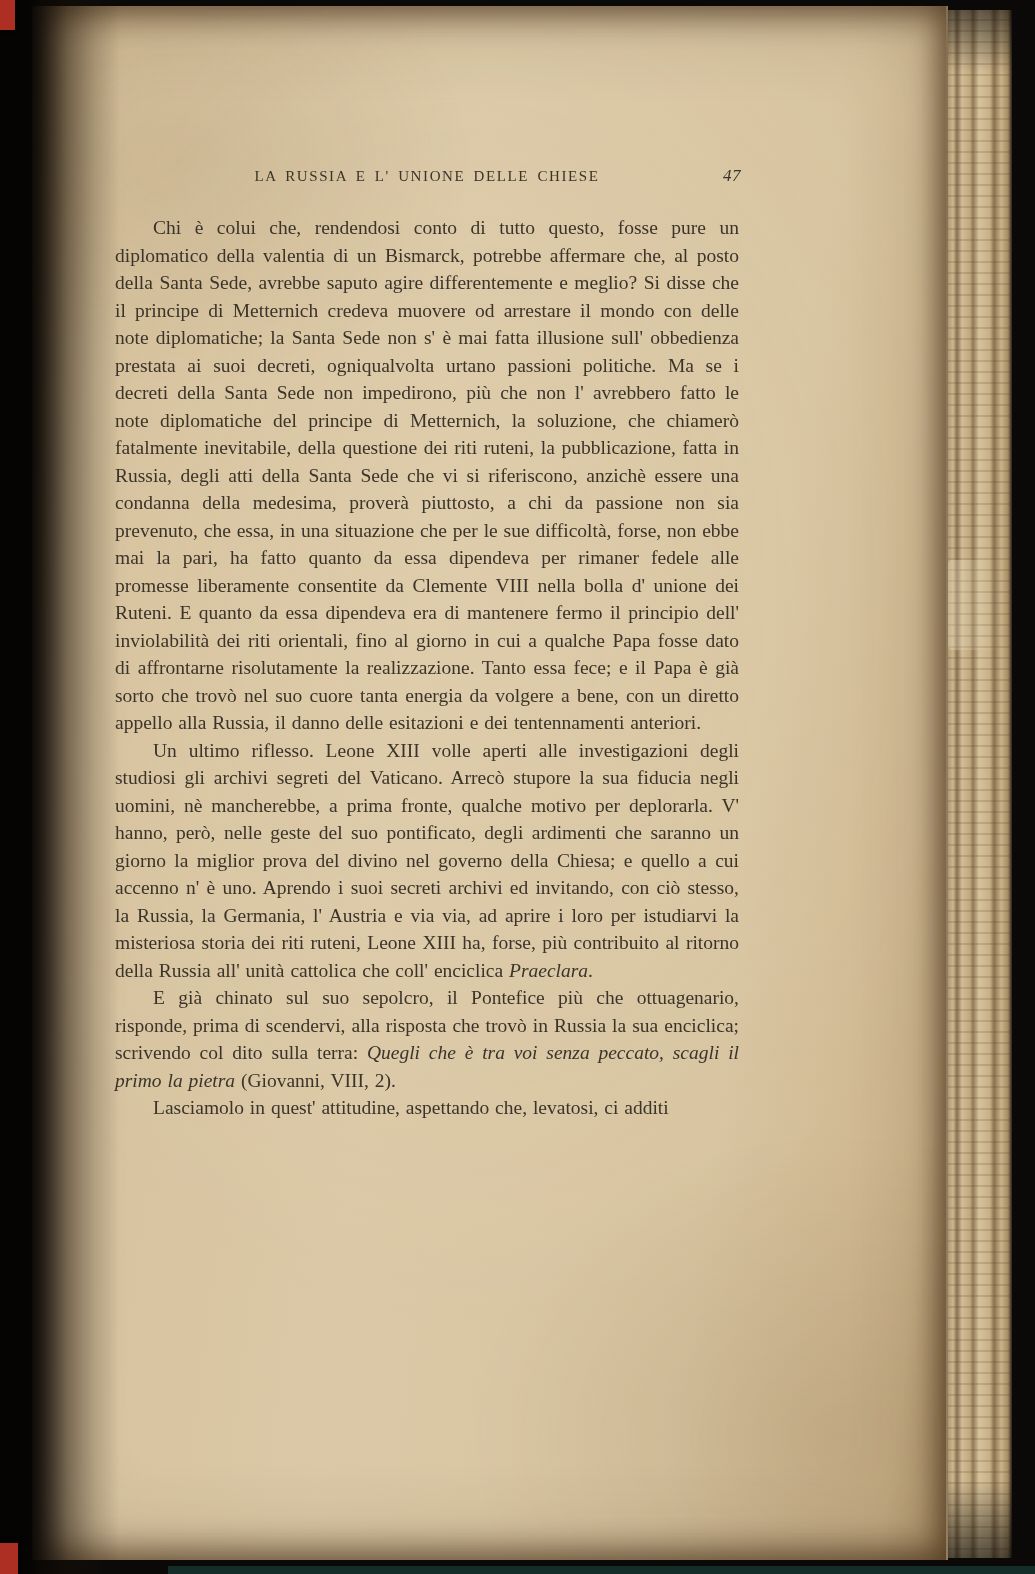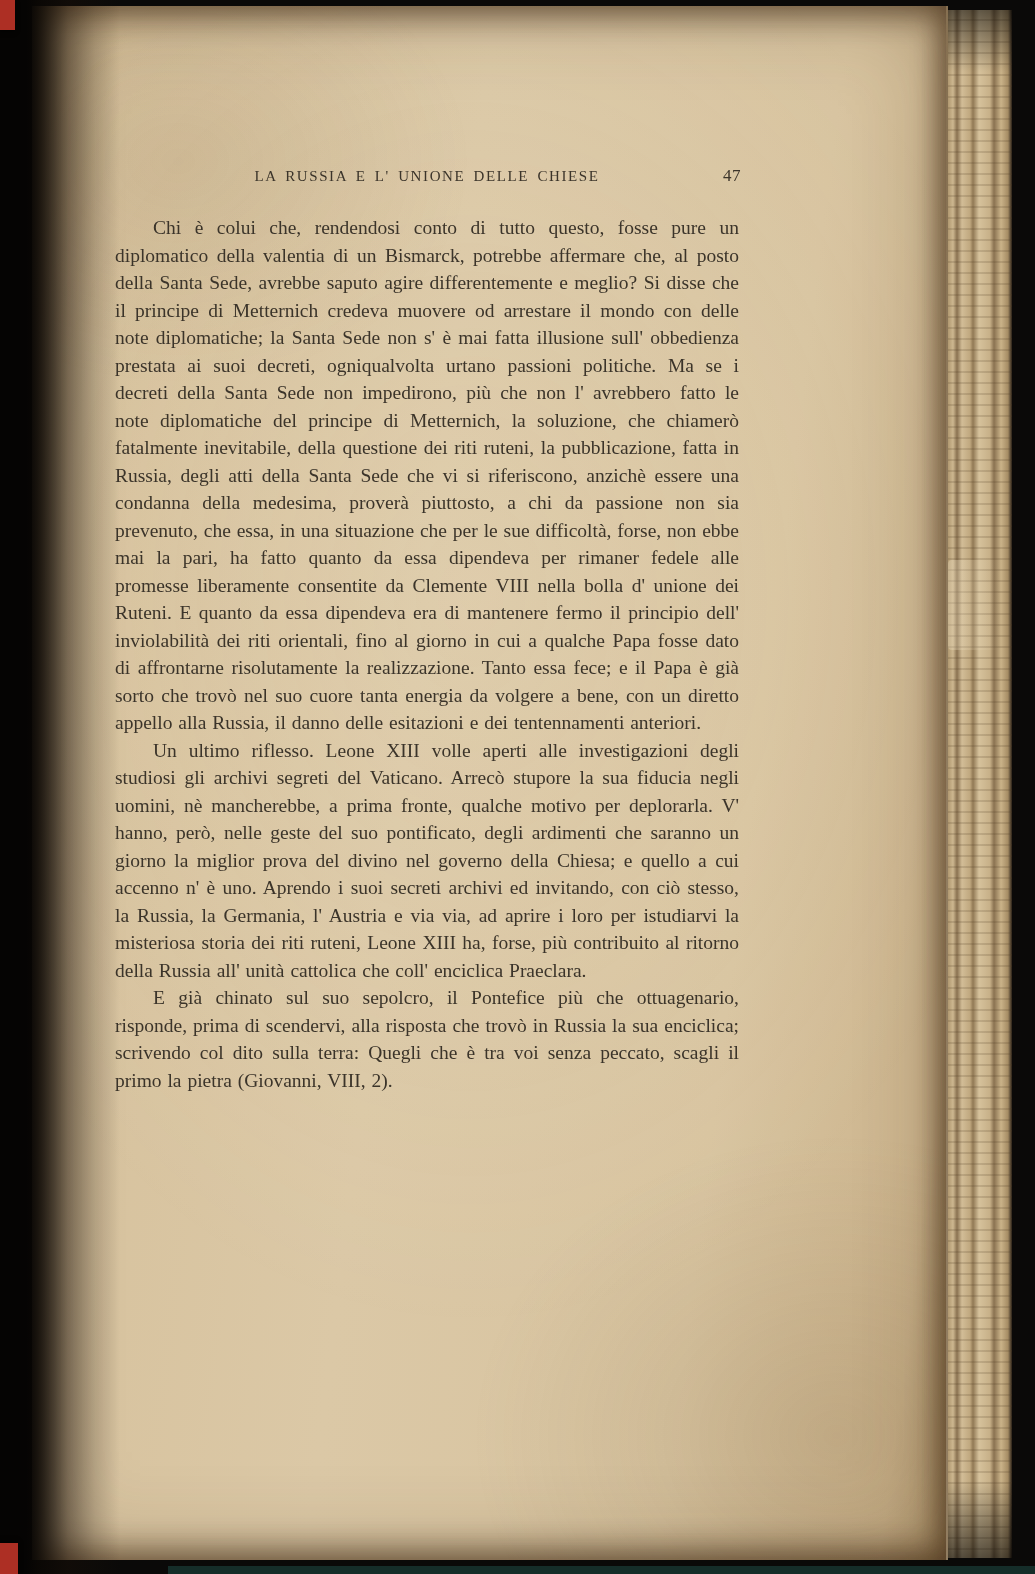--- a/index.html
+++ b/index.html
@@ -69,33 +69,33 @@
 
   
   .running-header{position:absolute;left:83px;top:162px;width:624px;height:24px;color:var(--ink);}
   .header-title{
     display:block;text-align:center;
     font-size:15px;letter-spacing:1.6px;word-spacing:3px;
     color:var(--ink);
   }
   .page-number{
     position:absolute;right:-2px;top:-2px;
-    font-size:17px;letter-spacing:.5px;color:var(--ink);
+    font-size:17px;letter-spacing:.5px;color:var(--ink);font-style:italic;
   }
 
   
   .body-text{
     position:absolute;left:83px;top:208px;width:624px;
     color:var(--ink);
     font-size:19.5px;line-height:27.5px;
     text-align:justify;
     word-spacing:1px;
   }
   .body-text p{margin:0;text-indent:38px;}
-  .italic{}
+  .italic{font-style:italic;}
 </style>
 </head>
 <body>
 
 <div class="scene">
 
   <div class="curl top"></div>
   <div class="curl"></div>
 
   <div class="edges"></div>
@@ -105,20 +105,21 @@
 
     <div class="running-header">
       <span class="header-title">LA RUSSIA E L' UNIONE DELLE CHIESE</span>
       <span class="page-number">47</span>
     </div>
 
     <div class="body-text">
         <p><span>Chi è colui che, rendendosi conto di tutto questo, fosse pure un diplomatico della valentia di un Bismarck, potrebbe affermare che, al posto della Santa Sede, avrebbe saputo agire differentemente e meglio? Si disse che il principe di Metternich credeva muovere od arrestare il mondo con delle note diplomatiche; la Santa Sede non s' è mai fatta illusione sull' obbedienza prestata ai suoi decreti, ogniqualvolta urtano passioni politiche. Ma se i decreti della Santa Sede non impedirono, più che non l' avrebbero fatto le note diplomatiche del principe di Metternich, la soluzione, che chiamerò fatalmente inevitabile, della questione dei riti ruteni, la pubblicazione, fatta in Russia, degli atti della Santa Sede che vi si riferiscono, anzichè essere una condanna della medesima, proverà piuttosto, a chi da passione non sia prevenuto, che essa, in una situazione che per le sue difficoltà, forse, non ebbe mai la pari, ha fatto quanto da essa dipendeva per rimaner fedele alle promesse liberamente consentite da Clemente VIII nella bolla d' unione dei Ruteni. E quanto da essa dipendeva era di mantenere fermo il principio dell' inviolabilità dei riti orientali, fino al giorno in cui a qualche Papa fosse dato di affrontarne risolutamente la realizzazione. Tanto essa fece; e il Papa è già sorto che trovò nel suo cuore tanta energia da volgere a bene, con un diretto appello alla Russia, il danno delle esitazioni e dei tentennamenti anteriori.</span></p>
         <p><span>Un ultimo riflesso. Leone XIII volle aperti alle investigazioni degli studiosi gli archivi segreti del Vaticano. Arrecò stupore la sua fiducia negli uomini, nè mancherebbe, a prima fronte, qualche motivo per deplorarla. V' hanno, però, nelle geste del suo pontificato, degli ardimenti che saranno un giorno la miglior prova del divino nel governo della Chiesa; e quello a cui accenno n' è uno. Aprendo i suoi secreti archivi ed invitando, con ciò stesso, la Russia, la Germania, l' Austria e via via, ad aprire i loro per istudiarvi la misteriosa storia dei riti ruteni, Leone XIII ha, forse, più contribuito al ritorno della Russia all' unità cattolica che coll' enciclica </span><span class="italic">Praeclara</span><span>.</span></p>
         <p><span>E già chinato sul suo sepolcro, il Pontefice più che ottuagenario, risponde, prima di scendervi, alla risposta che trovò in Russia la sua enciclica; scrivendo col dito sulla terra: </span><span class="italic">Quegli che è tra voi senza peccato, scagli il primo la pietra</span><span> (Giovanni, VIII, 2).</span></p>
+        <p><span>Lasciamolo in quest' attitudine, aspettando che, levatosi, ci additi</span></p>
       </div>
 
   </div>
 
   <div class="gutter"></div>
   <div class="red-top"></div>
   <div class="red-bottom"></div>
   <div class="bottom-strip"></div>
 
 </div>

